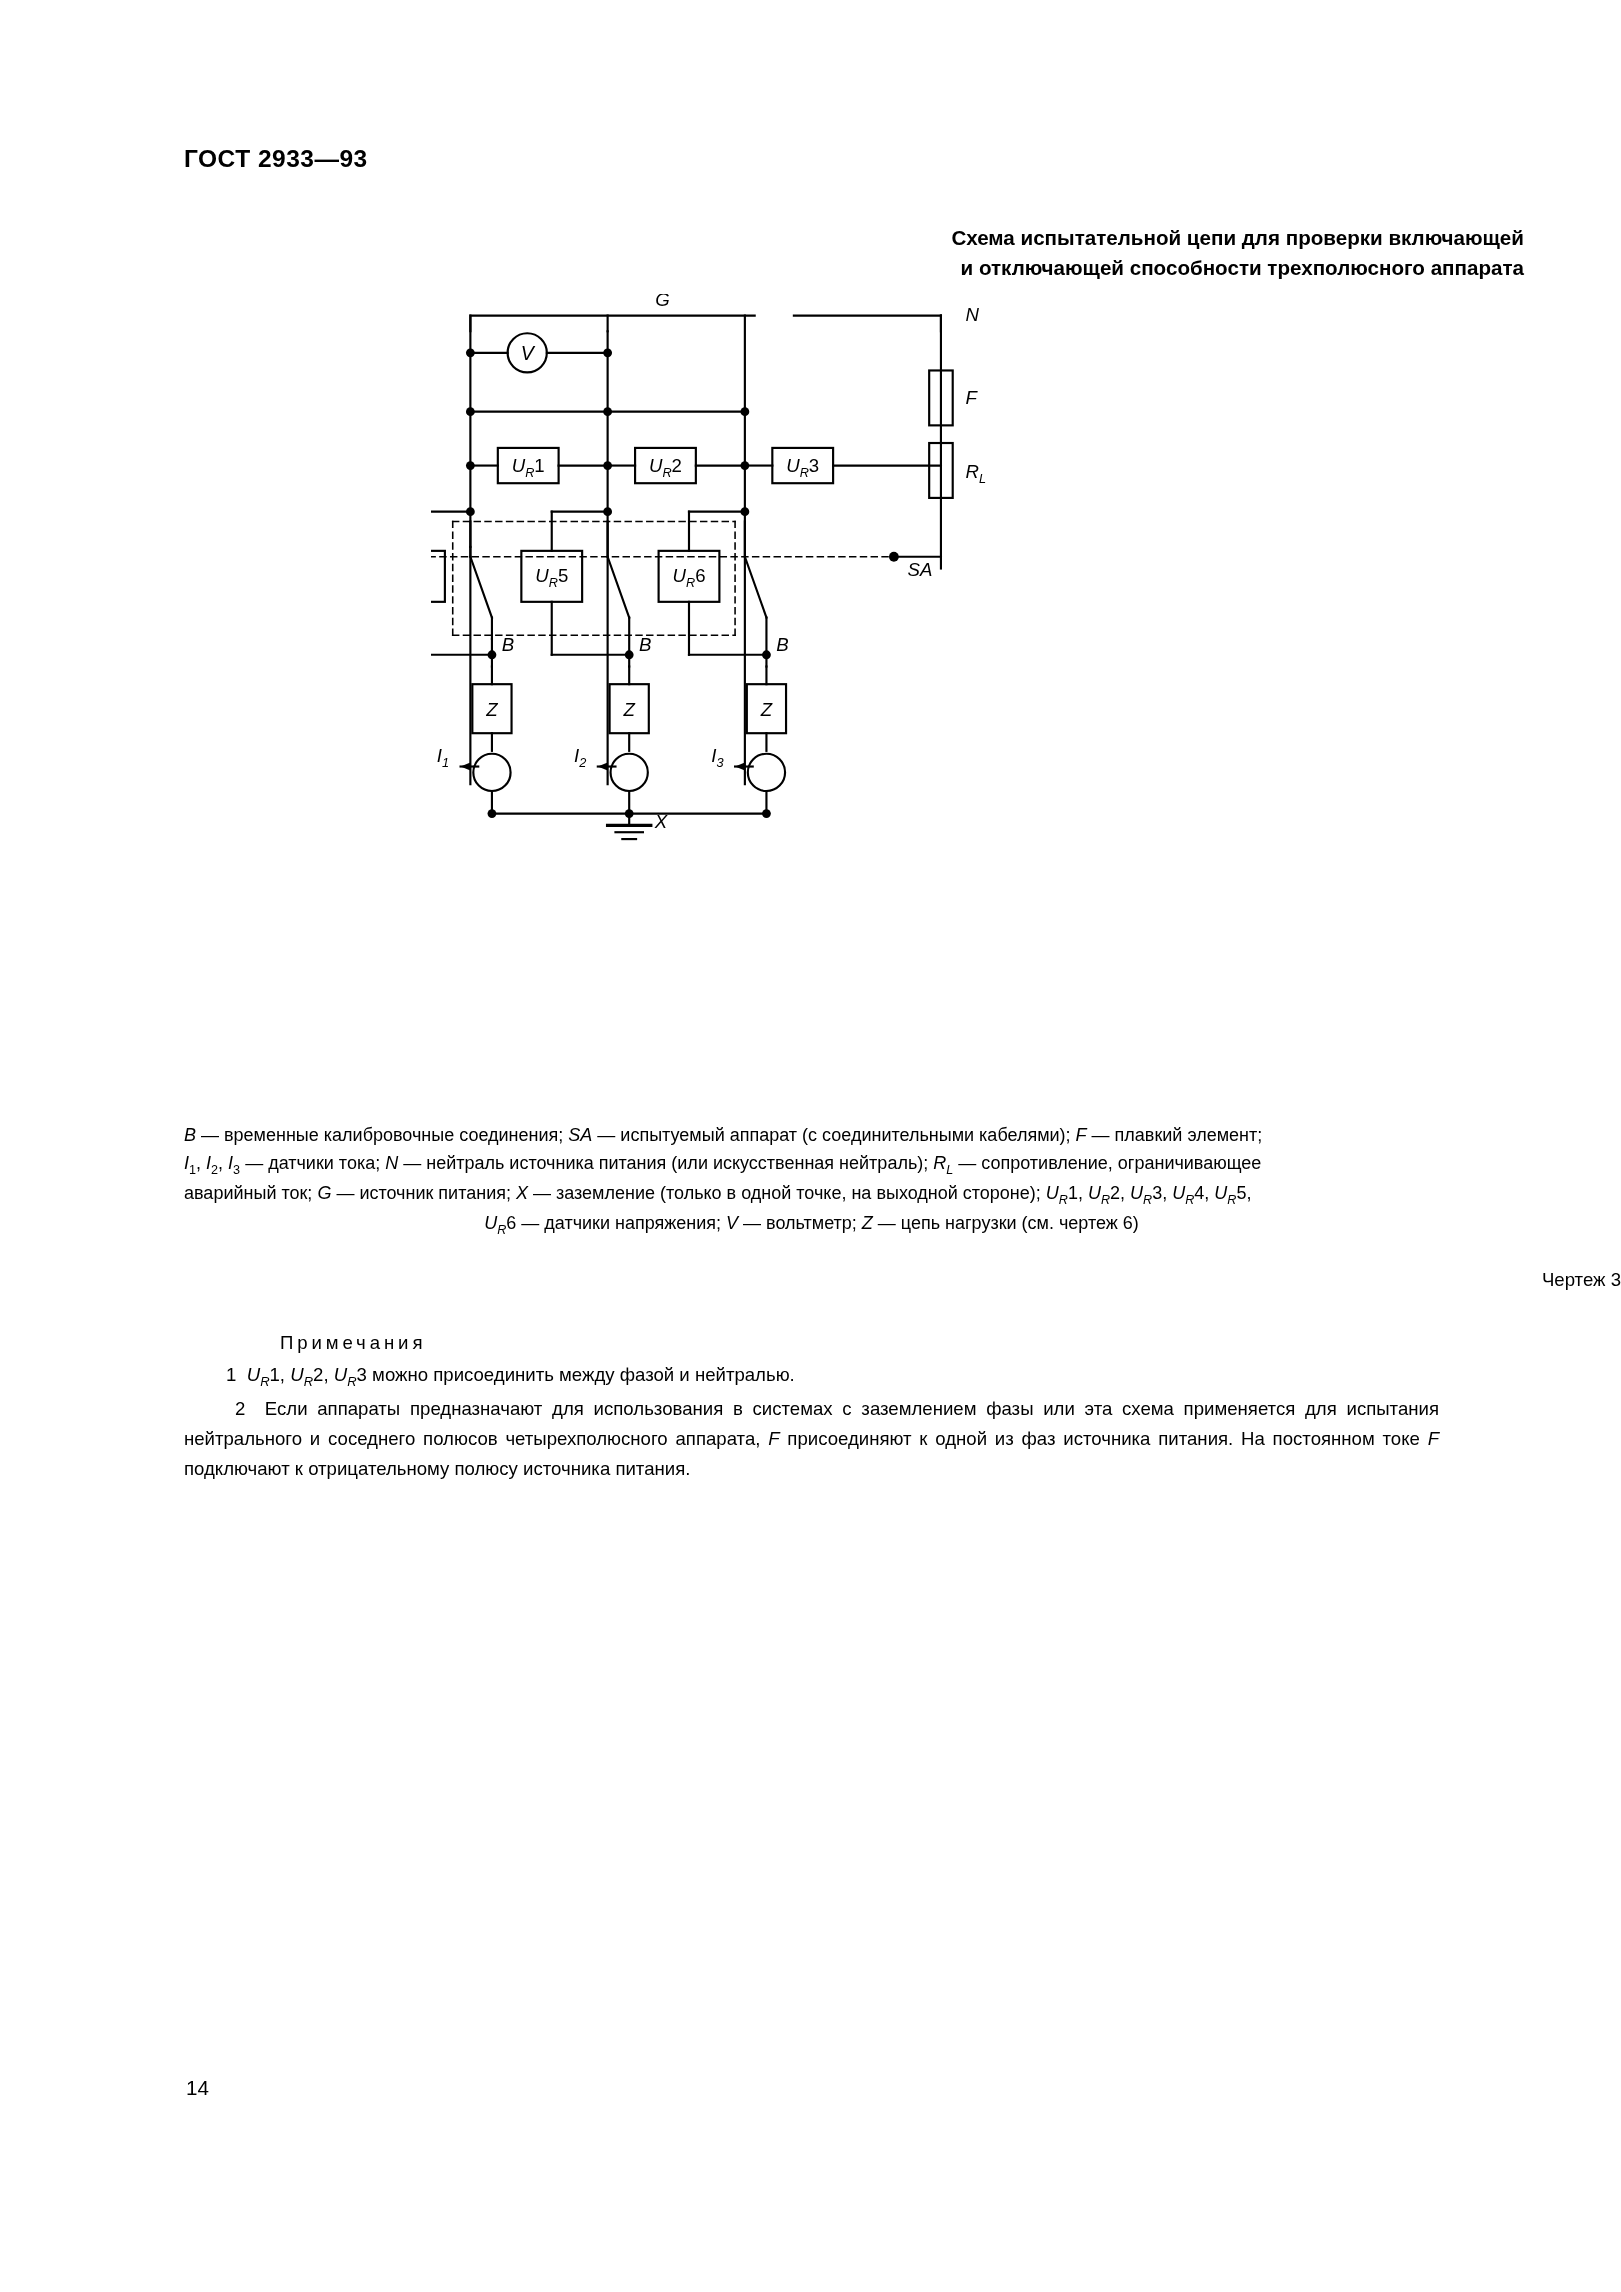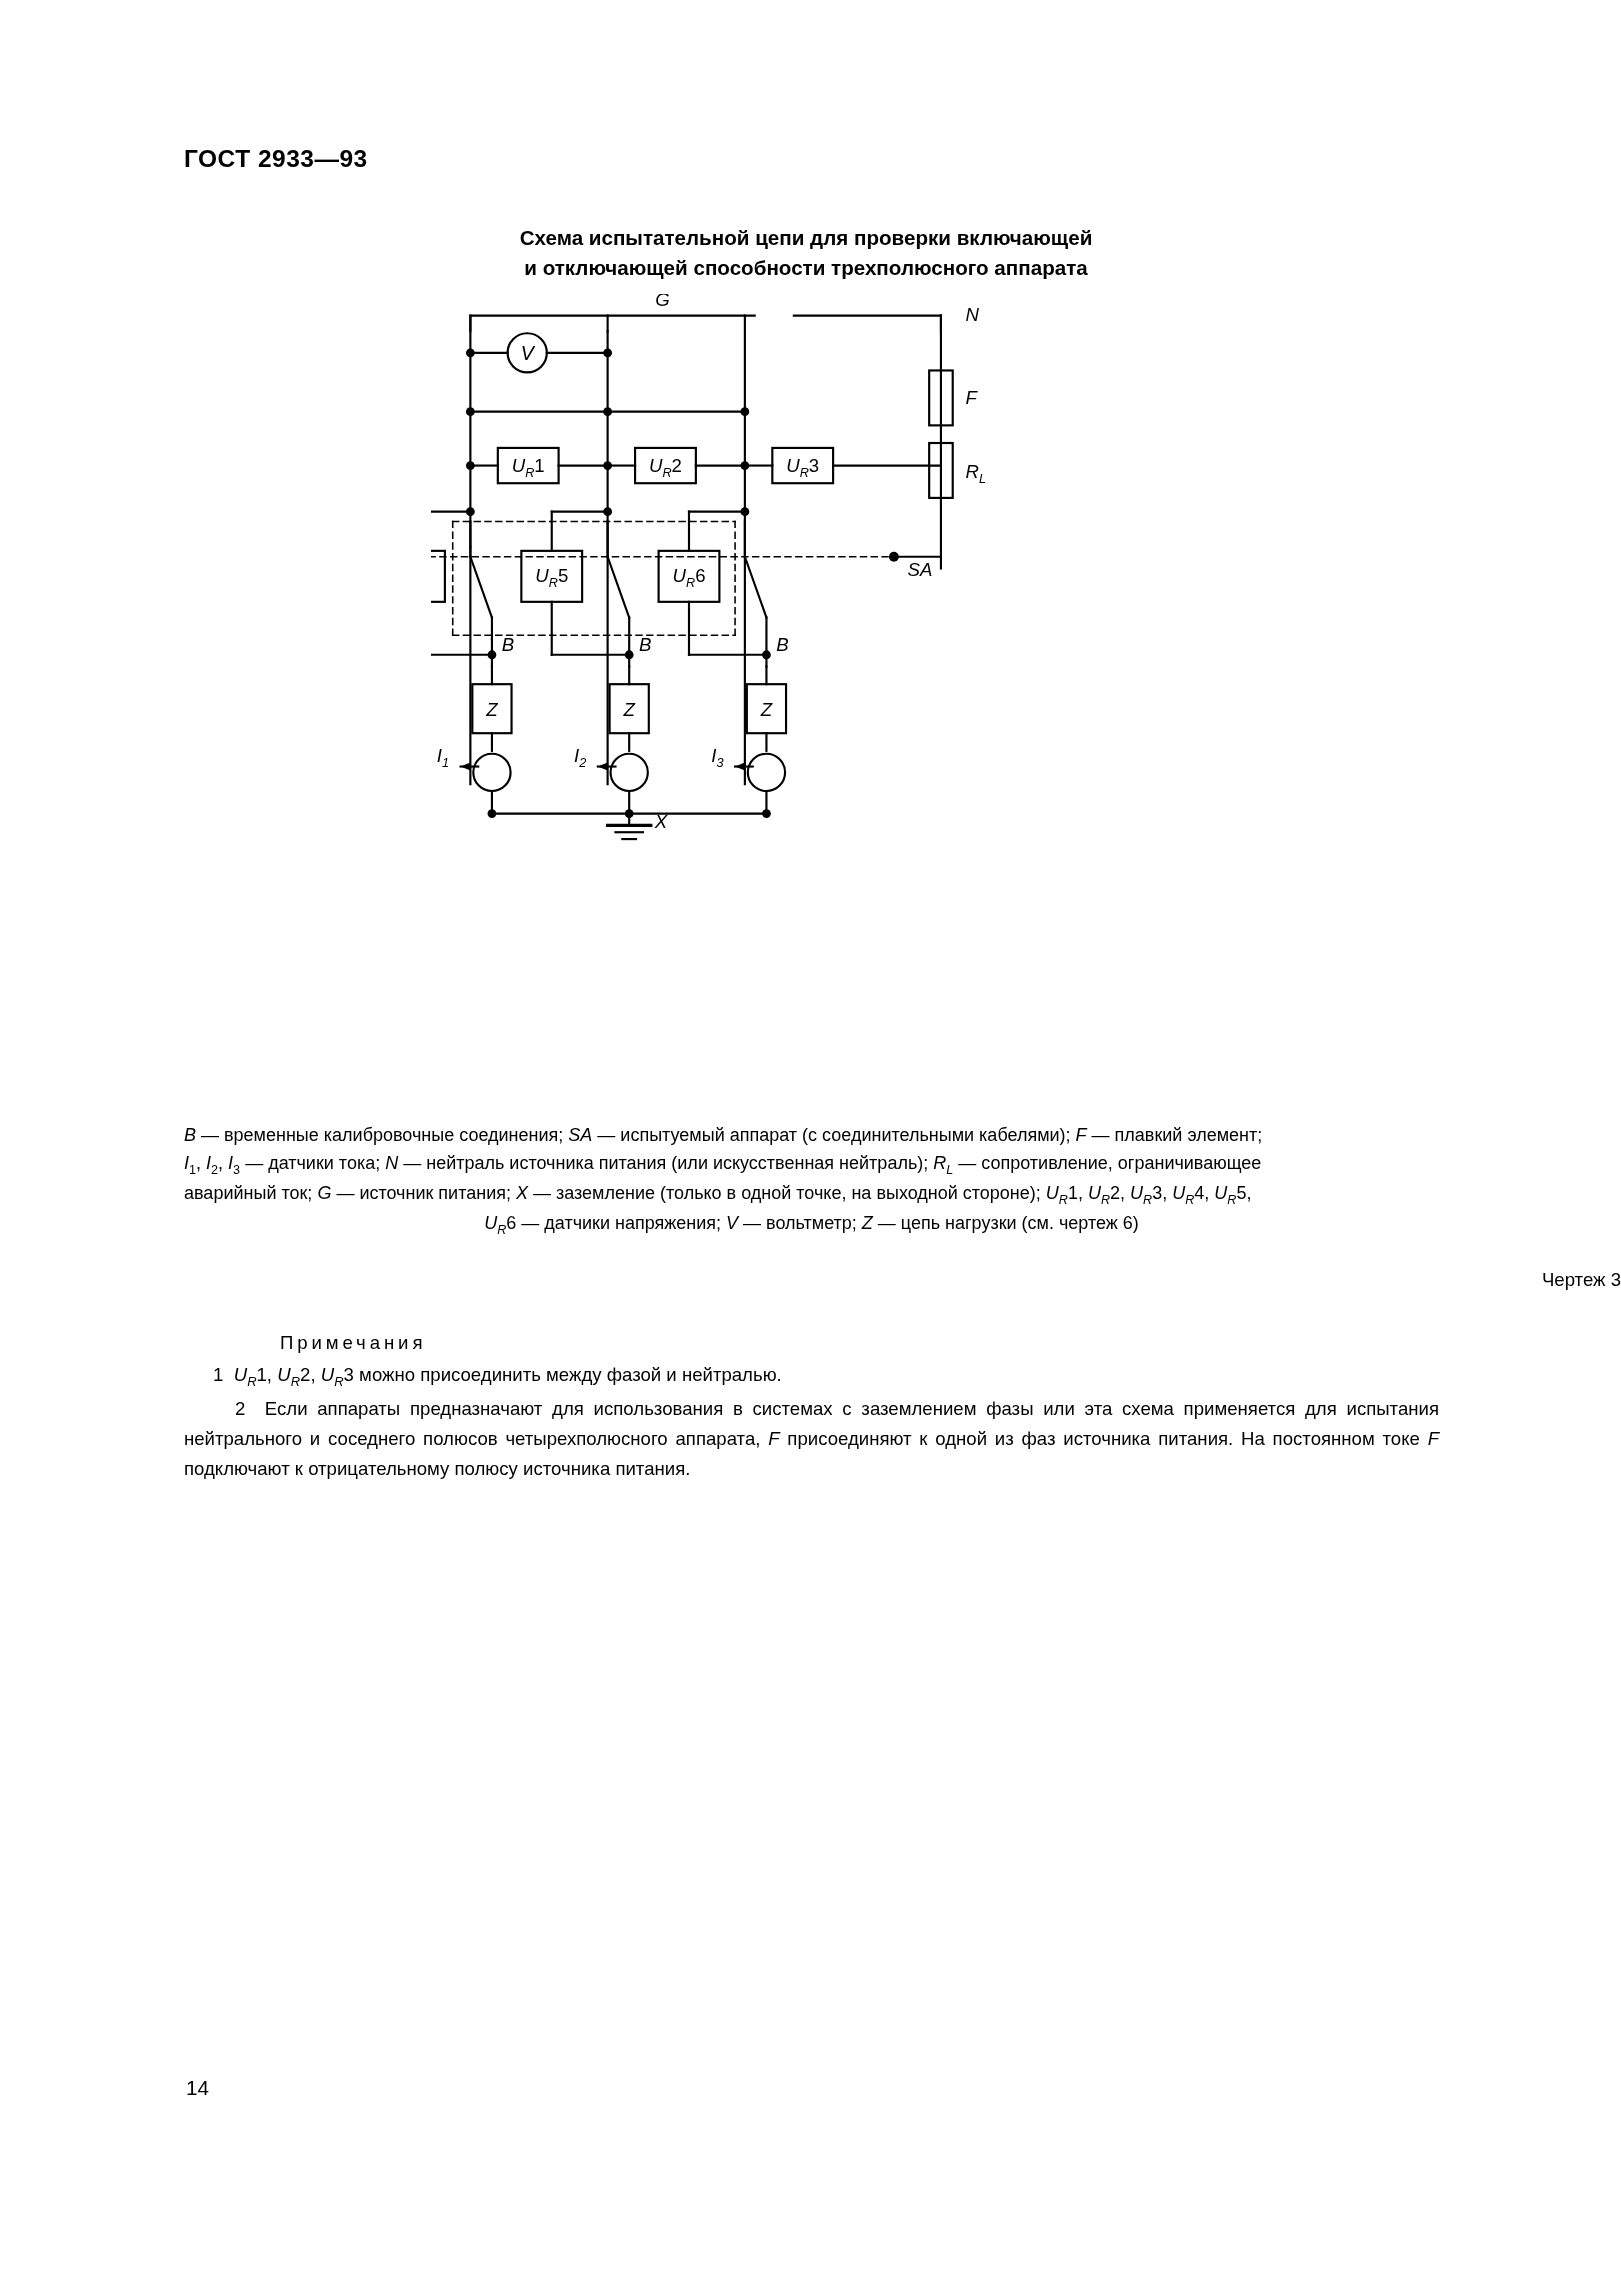--- a/index.html
+++ b/index.html
@@ -26,25 +26,24 @@
     top: 145px;
     font-size: 24.5px;
     font-weight: bold;
     letter-spacing: 0.5px;
   }
   .fig-title {
     position: absolute;
     left: 0;
     top: 223px;
     width: 1524px;
-    text-align: center;
+    text-align: right;
     font-size: 20.6px;
     font-weight: bold;
     line-height: 1.45;
-    margin-left: 44px;
   }
   .fig-title .l2 { display: block; }
   .schematic {
     position: absolute;
     left: 431px;
     top: 294px;
     width: 765px;
     height: 549px;
   }
   .legend {
@@ -283,20 +282,20 @@
     <span><i>B</i> — временные калибровочные соединения; <i>SA</i> — испытуемый аппарат (с соединительными кабелями); <i>F</i> — плавкий элемент;</span><br>
     <span><i>I</i><sub>1</sub>, <i>I</i><sub>2</sub>, <i>I</i><sub>3</sub> — датчики тока; <i>N</i> — нейтраль источника питания (или искусственная нейтраль); <i>R<sub>L</sub></i> — сопротивление, ограничивающее</span><br>
     <span>аварийный ток; <i>G</i> — источник питания; <i>X</i> — заземление (только в одной точке, на выходной стороне); <i>U<sub>R</sub></i>1, <i>U<sub>R</sub></i>2, <i>U<sub>R</sub></i>3, <i>U<sub>R</sub></i>4, <i>U<sub>R</sub></i>5,</span><br>
     <span class="centered"><i>U<sub>R</sub></i>6 — датчики напряжения; <i>V</i> — вольтметр; <i>Z</i> — цепь нагрузки (см. чертеж 6)</span>
   </div>
 
   <div class="fig-caption">Чертеж 3</div>
 
   <div class="notes">
     <div class="notes-title">Примечания</div>
-    <div class="note-item" style="margin-left:29px">1&nbsp; <i>U<sub>R</sub></i>1, <i>U<sub>R</sub></i>2, <i>U<sub>R</sub></i>3 можно присоединить между фазой и нейтралью.</div>
+    <div class="note-item" style="margin-left:42px">1&nbsp; <i>U<sub>R</sub></i>1, <i>U<sub>R</sub></i>2, <i>U<sub>R</sub></i>3 можно присоединить между фазой и нейтралью.</div>
     <div class="note-item indent">2&nbsp; Если аппараты предназначают для использования в системах с заземлением фазы или эта схема применяется для испытания нейтрального и соседнего полюсов четырехполюсного аппарата, <i>F</i> присоединяют к одной из фаз источника питания. На постоянном токе <i>F</i> подключают к отрицательному полюсу источника питания.</div>
   </div>
 
   <div class="page-number">14</div>
 
 </div>
 
 
 </body></html>

